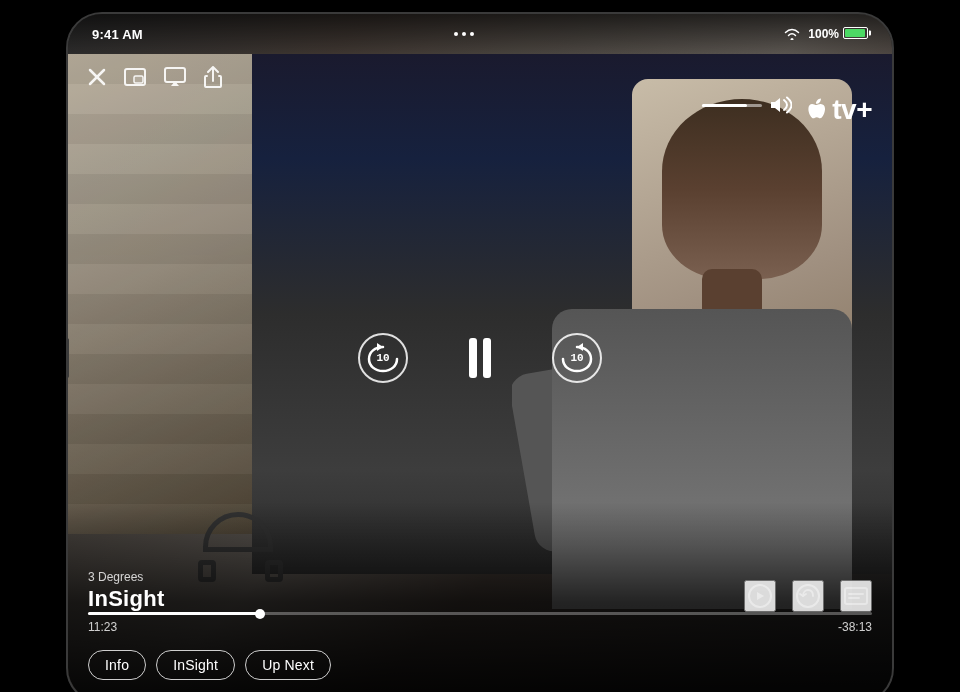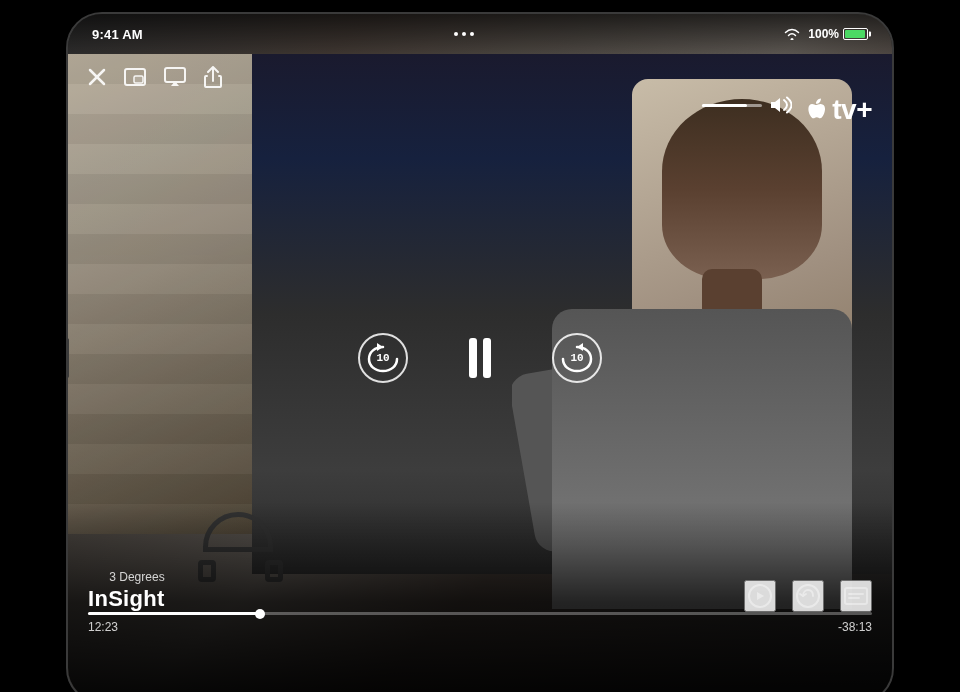--- a/index.html
+++ b/index.html
@@ -117,21 +117,20 @@
     }
 
     .status-right {
       display: flex;
       align-items: center;
       gap: 8px;
     }
 
     .battery-container {
       display: flex;
-      align-items: center;
       gap: 4px;
     }
 
     .battery-text {
       color: #fff;
       font-size: 12px;
       font-weight: 600;
     }
 
     .battery-icon {
@@ -274,21 +273,20 @@
       left: 20px;
       right: 20px;
       z-index: 100;
       display: flex;
       align-items: flex-end;
       justify-content: space-between;
     }
 
     .show-info {
       color: #fff;
-      text-align: right;
     }
 
     .show-subtitle {
       font-size: 12px;
       color: rgba(255,255,255,0.8);
       margin-bottom: 2px;
     }
 
     .show-title {
       font-size: 22px;
@@ -595,22 +593,27 @@
       </button>
     </div>
   </div>
 
   <div class="progress-container">
     <div class="progress-bar">
       <div class="progress-fill"></div>
       <div class="progress-dot"></div>
     </div>
     <div class="time-display">
-      <span class="time-current">12:23</span>
+      <span class="time-current">11:23</span>
       <span class="time-remaining">-38:13</span>
     </div>
   </div>
 
+  <div class="bottom-buttons">
+    <button class="pill-btn">Info</button>
+    <button class="pill-btn">InSight</button>
+    <button class="pill-btn">Up Next</button>
+  </div>
 
   <div class="side-button"></div>
 
   <div class="home-indicator"></div>
 </div>
 
 </body></html>

